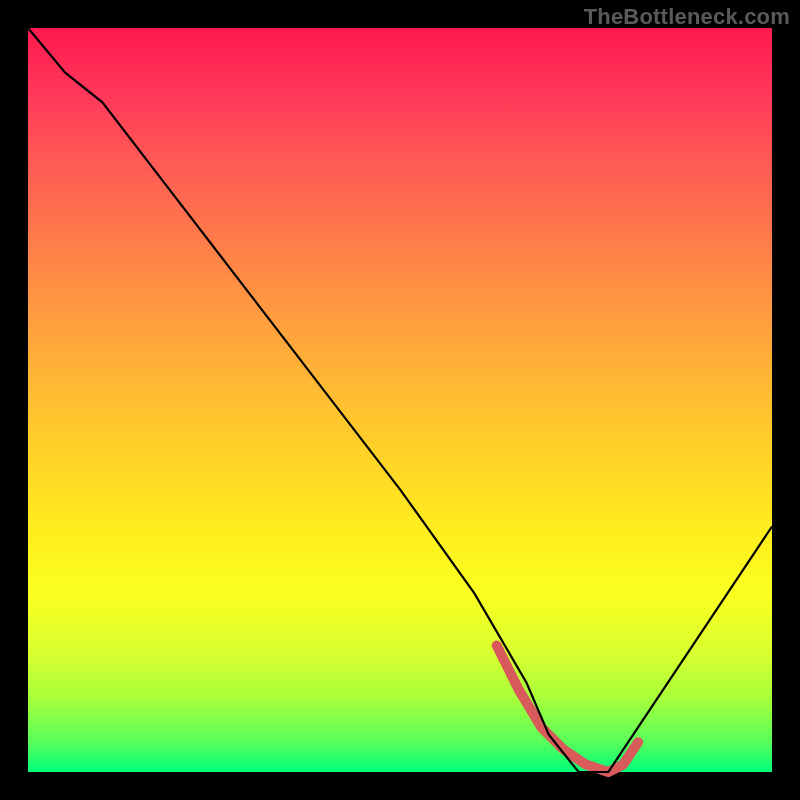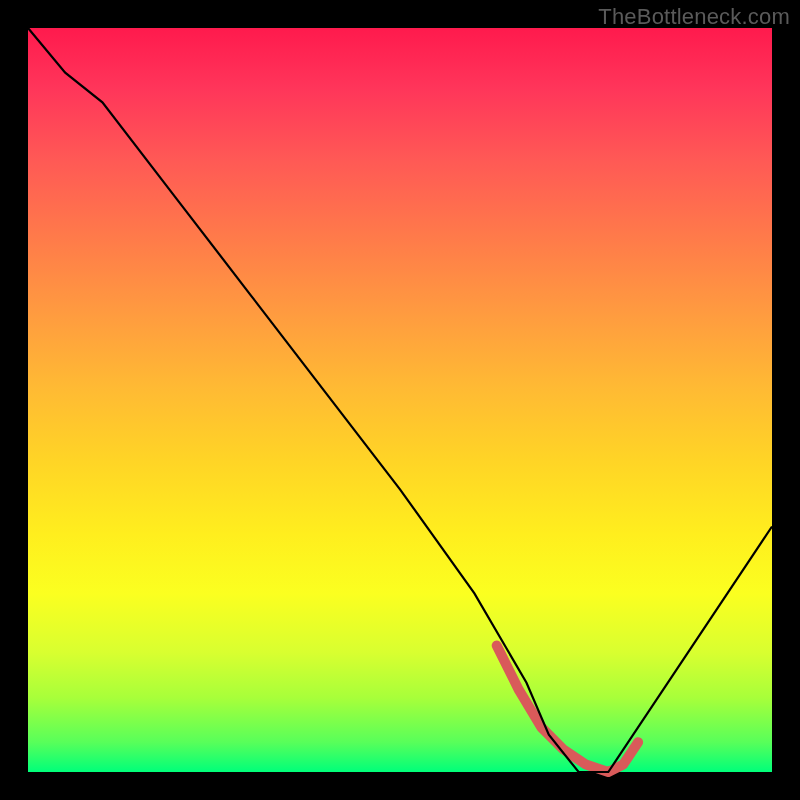--- a/index.html
+++ b/index.html
@@ -10,21 +10,21 @@
     background: #000;
     font-family: Arial, Helvetica, sans-serif;
     overflow: hidden;
   }
   .watermark {
     position: absolute;
     top: 4px;
     right: 10px;
     color: #5a5a5a;
     font-size: 22px;
-    font-weight: normal;
+    font-weight: bold;
     z-index: 10;
     letter-spacing: 0.2px;
   }
   .plot-area {
     position: absolute;
     left: 28px;
     top: 28px;
     width: 744px;
     height: 744px;
     background: linear-gradient(to bottom,

